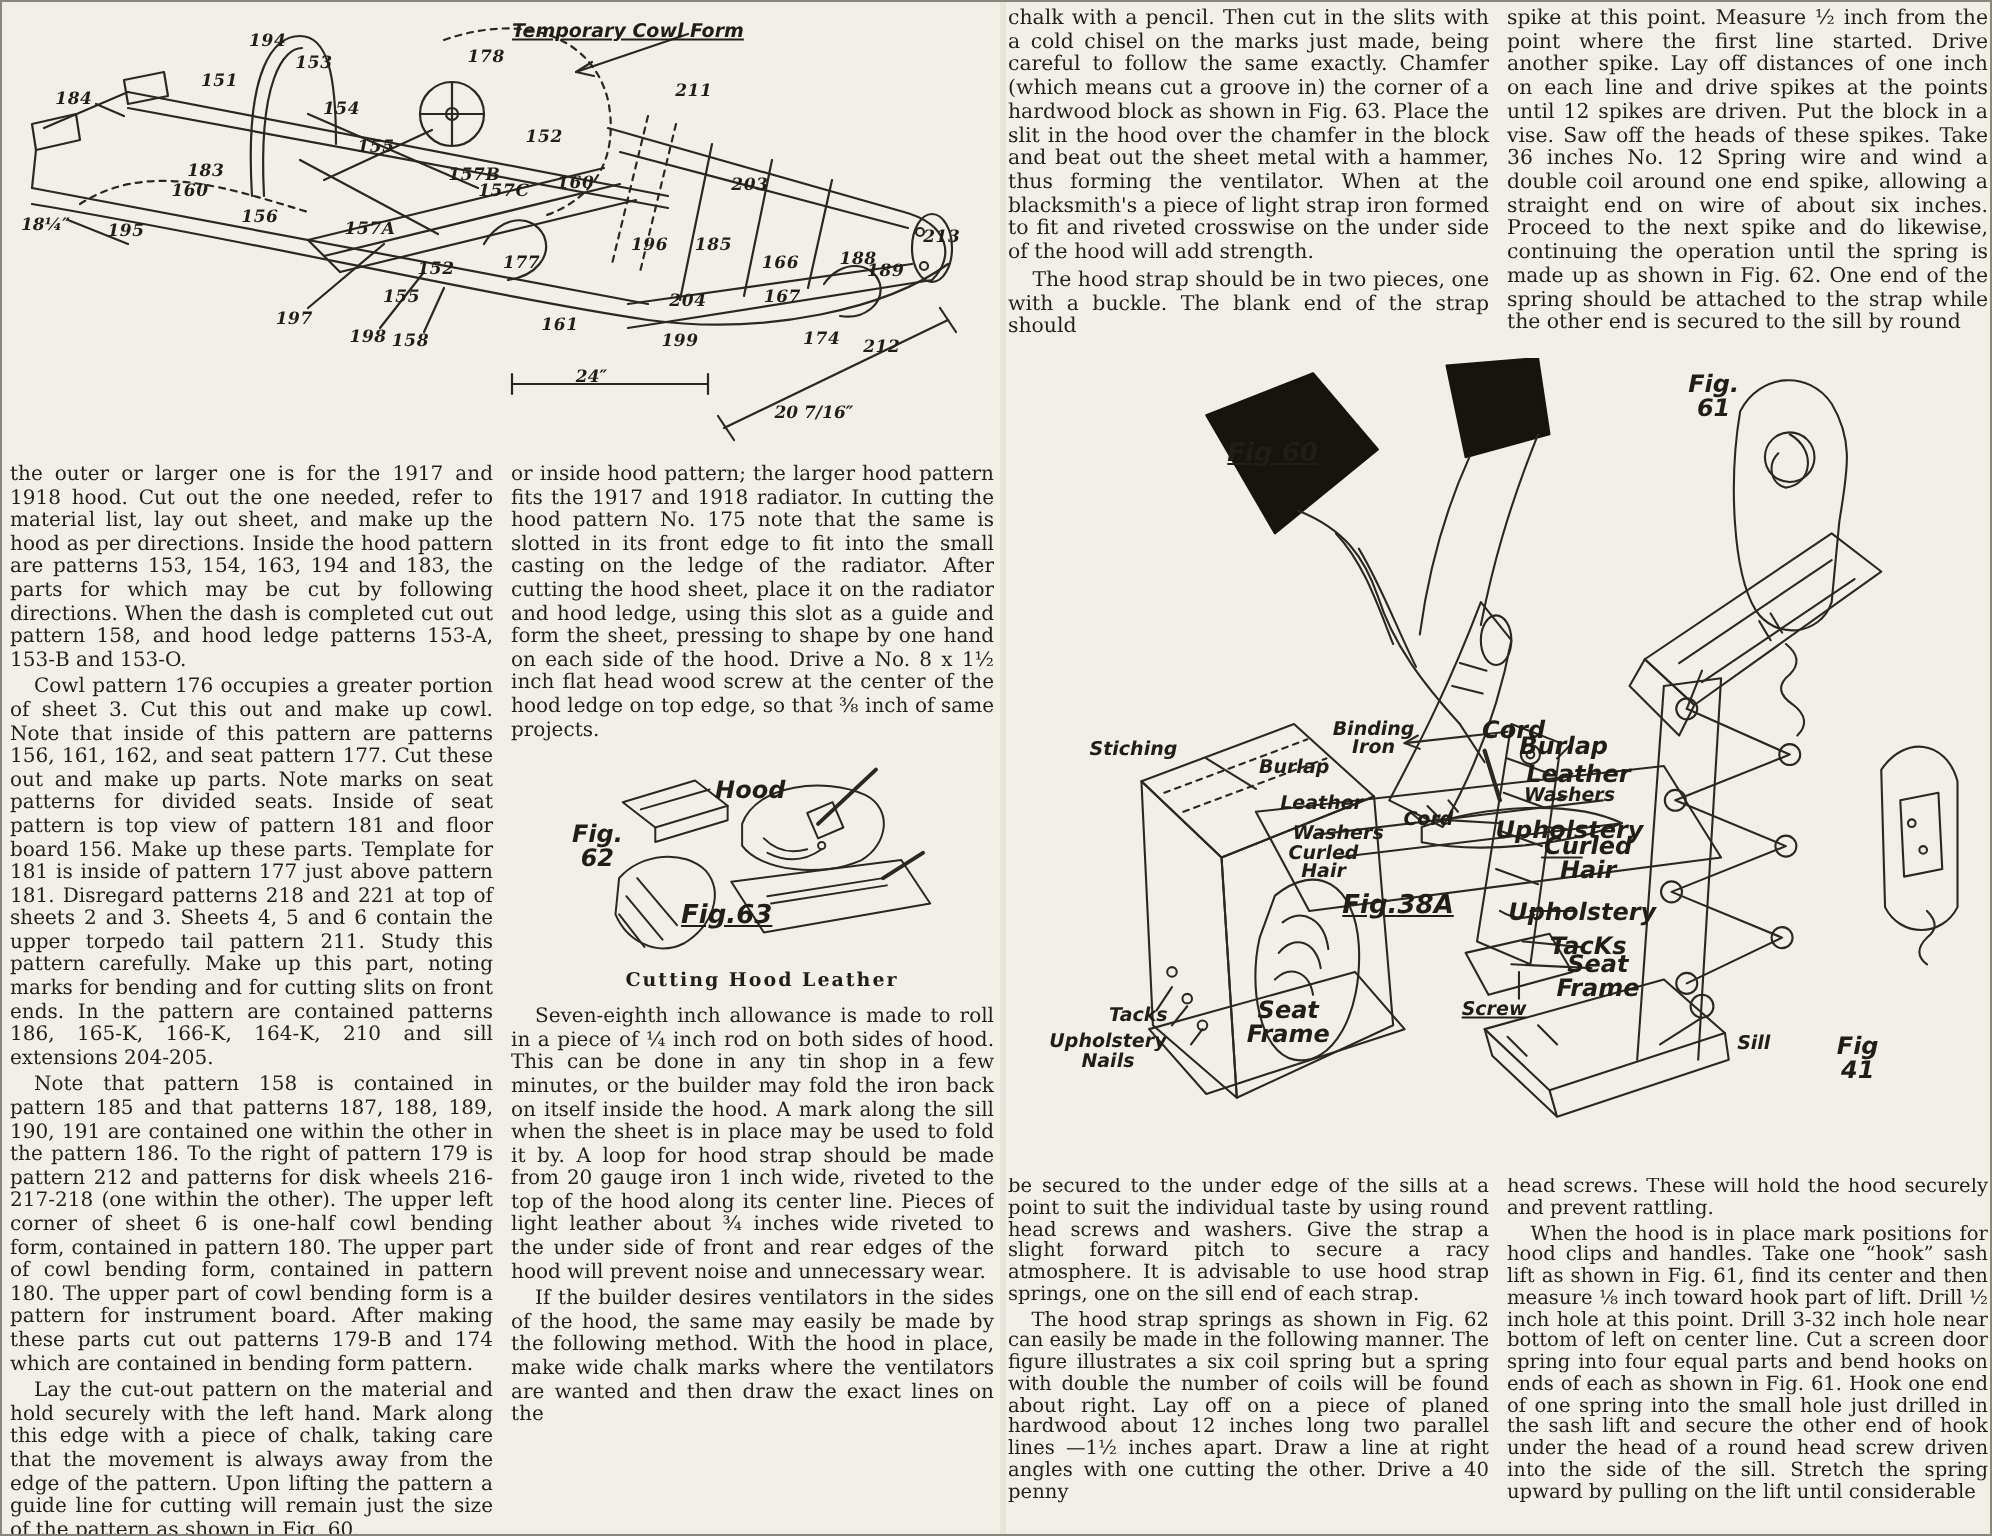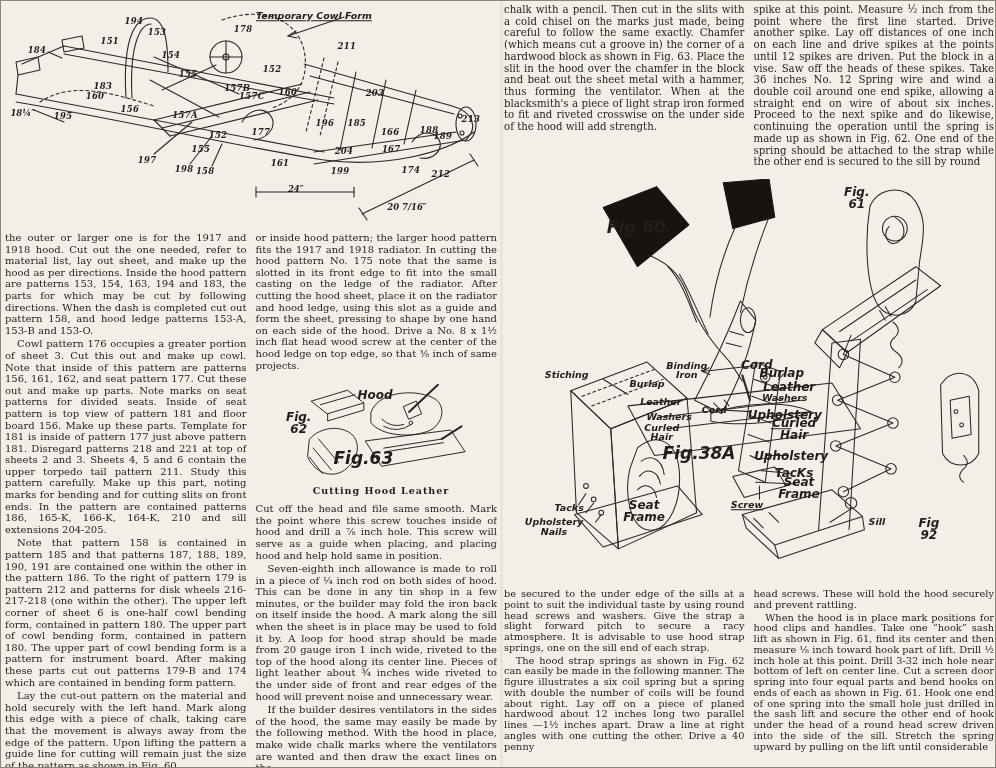--- a/index.html
+++ b/index.html
@@ -22,21 +22,21 @@
 
   
   .figbox{position:absolute;}
   .figbox svg{position:absolute;left:0;top:0;width:100%;height:100%;}
   .lyr{position:absolute;left:0;top:0;width:100%;height:100%;}
   .dlabel{position:absolute;transform:translate(-50%,-50%);white-space:pre-line;text-align:center;
           color:#211e19;pointer-events:none;}
   .num{font-size:8.5px;font-style:italic;font-weight:bold;letter-spacing:.3px;}
   .dim{font-size:8.5px;font-style:italic;font-weight:bold;}
   .script{font-family:"DejaVu Sans",sans-serif;font-style:italic;font-weight:bold;font-size:9.5px;line-height:1;}
-  .script.big{font-size:17px;}
+  .script.big{font-size:13px;text-decoration:underline;}
   .script.med{font-size:12px;}
   .script.u{text-decoration:underline;}
   .caption{position:absolute;text-align:center;font-weight:bold;}
   #plate-caption{left:8%;width:70%;top:199px;font-size:14px;letter-spacing:.5px;}
   #louvre-caption{left:283px;top:484px;width:190px;font-size:9.5px;letter-spacing:1px;}
   #layout-caption{left:0;top:568px;width:490px;font-size:10.5px;letter-spacing:1px;}
 
   .art path,.art line,.art polygon,.art circle,.art ellipse,.art polyline,.art rect
      {fill:none;stroke:#2b2722;stroke-width:1.1;stroke-linecap:round;stroke-linejoin:round;}
   .art .fill{fill:#17140f;stroke:#17140f;}
@@ -164,21 +164,20 @@
         <p class="noind">the outer or larger one is for the 1917 and 1918 hood.  Cut out the one needed, refer to material list, lay out sheet, and make up the hood as per directions.  Inside the hood pattern are patterns 153, 154, 163, 194 and 183, the parts for which may be cut by following directions.  When the dash is completed cut out pattern 158, and hood ledge patterns 153-A, 153-B and 153-O.</p>
         <p>Cowl pattern 176 occupies a greater portion of sheet 3.  Cut this out and make up cowl. Note that inside of this pattern are patterns 156, 161, 162, and seat pattern 177.  Cut these out and make up parts.  Note marks on seat patterns for divided seats.  Inside of seat pattern is top view of pattern 181 and floor board 156. Make up these parts.  Template for 181 is inside of pattern 177 just above pattern 181.  Disregard patterns 218 and 221 at top of sheets 2 and 3.  Sheets 4, 5 and 6 contain the upper torpedo tail pattern 211.  Study this pattern carefully.  Make up this part, noting marks for bending and for cutting slits on front ends.  In the pattern are contained patterns 186, 165-K, 166-K, 164-K, 210 and sill extensions 204-205.</p>
         <p>Note that pattern 158 is contained in pattern 185 and that patterns 187, 188, 189, 190, 191 are contained one within the other in the pattern 186.  To the right of pattern 179 is pattern 212 and patterns for disk wheels 216-217-218 (one within the other).  The upper left corner of sheet 6 is one-half cowl bending form, contained in pattern 180.  The upper part of cowl bending form, contained in pattern 180.  The upper part of cowl bending form is a pattern for instrument board.  After making these parts cut out patterns 179-B and 174 which are contained in bending form pattern.</p>
         <p>Lay the cut-out pattern on the material and hold securely with the left hand.  Mark along this edge with a piece of chalk, taking care that the movement is always away from the edge of the pattern.  Upon lifting the pattern a guide line for cutting will remain just the size of the pattern as shown in Fig. 60.</p>
 
       </div>
       <div class="col">
         <p class="noind">or inside hood pattern; the larger hood pattern fits the 1917 and 1918 radiator.  In cutting the hood pattern No. 175 note that the same is slotted in its front edge to fit into the small casting on the ledge of the radiator.  After cutting the hood sheet, place it on the radiator and hood ledge, using this slot as a guide and form the sheet, pressing to shape by one hand on each side of the hood.  Drive a No. 8 x 1½ inch flat head wood screw at the center of the hood ledge on top edge, so that ⅜ inch of same projects.</p>
         <div style="height:116px;"></div>
         <div style="height:14px;"></div>
-        <p class="noind">Cut off the head and file same smooth.  Mark the point where this screw touches inside of hood and drill a ⅞ inch hole.  This screw will serve as a guide when placing, and placing hood and help hold  same in position.</p>
         <p>Seven-eighth inch allowance is made to roll in a piece of ¼ inch rod on both sides of hood. This can be done in any tin shop in a few minutes, or the builder may fold the iron back on itself inside the hood.  A mark along the sill when the sheet is in place may be used to fold it by.  A loop for hood strap should be made from 20 gauge iron 1 inch wide, riveted to the top of the hood along its center line.  Pieces of light leather about ¾ inches wide riveted to the under side of front and rear edges of the hood will prevent noise and unnecessary wear.</p>
         <p>If the builder desires ventilators in the sides of the hood, the same may easily be made by the following method.  With the hood in place, make wide chalk marks where the ventilators are wanted and then draw the exact lines on the</p>
       </div>
     </div>
 
     <div class="figbox" id="louvre-fig" style="left:280px;top:382px;width:196px;height:104px;">
       <svg viewBox="0 0 190 115" class="art">
         <polygon points="18,20 58,8 76,22 36,34"></polygon>
           <path d="M36,34 L36,42 L76,30 L76,22"></path>
           <path d="M28,24 L66,13"></path>
@@ -203,20 +202,21 @@
         </div>
     </div>
     <div class="caption" id="louvre-caption">Cutting Hood Leather</div>
   </div>
 
   <div id="right-page" class="page">
 
     <div class="cols" id="rp-top">
       <div class="col">
         <p class="noind">chalk with a pencil.  Then cut in the slits with a cold chisel on the marks just made, being careful to follow the same exactly.  Chamfer (which means cut a groove in) the corner of a hardwood block as shown in Fig. 63.  Place the slit in the hood over the chamfer in the block and beat out the sheet metal with a hammer, thus forming the ventilator.  When at the blacksmith's a piece of light strap iron formed to fit and riveted crosswise on the under side of the hood will add strength.</p>
+        <p>The hood strap should be in two pieces, one with a buckle.  The blank end of the strap should</p>
       </div>
       <div class="col">
         <p class="noind">spike at this point.  Measure ½ inch from the point where the first line started.  Drive another spike. Lay off distances of one inch on each line and drive spikes at the points until 12 spikes are driven.  Put the block in a vise.  Saw off the heads of these spikes.  Take 36 inches No. 12 Spring wire and wind a double coil around one end spike, allowing a straight end on wire of about six inches.  Proceed to the next spike and do likewise, continuing the operation until the spring is made up as shown in Fig. 62.  One end of the spring should be attached to the strap while the other end is secured to the sill by round</p>
       </div>
     </div>
 
     <div class="figbox" id="cutting-fig" style="left:0;top:178px;width:490px;height:388px;">
       <svg viewBox="0 0 490 407" class="art">
 
         <polygon class="fill" points="92,30 148,8 182,48 128,92"></polygon>
@@ -319,21 +319,21 @@
           <span class="dlabel script med" style="left: 60.2%; top: 79.6%;">Seat
 Frame</span>
           <span class="dlabel script u" style="left: 49.6%; top: 84%;">Screw</span>
           <span class="dlabel script" style="left: 13.3%; top: 84.8%;">Tacks</span>
           <span class="dlabel script" style="left: 10.2%; top: 89.5%;">Upholstery
 Nails</span>
           <span class="dlabel script med" style="left: 28.6%; top: 85.5%;">Seat
 Frame</span>
           <span class="dlabel script" style="left: 76.1%; top: 88.5%;">Sill</span>
           <span class="dlabel script med" style="left: 86.7%; top: 90.2%;">Fig
-92</span>
+41</span>
         </div>
     </div>
 
     <div class="cols" id="rp-bot">
       <div class="col">
         <p class="noind">be secured to the under edge of the sills at a point to suit the individual taste by using round head screws and washers.  Give the strap a slight forward pitch to secure a racy atmosphere. It is advisable to use hood strap springs, one on the sill end of each strap.</p>
         <p>The hood strap springs as shown in Fig. 62 can easily be made in the following manner. The figure illustrates a six coil spring but a spring with double the number of coils will be found about right.  Lay off on a piece of planed hardwood about 12 inches long two parallel lines —1½ inches apart.  Draw a line at right angles with one cutting the other.  Drive a 40 penny</p>
       </div>
       <div class="col">
         <p class="noind">head screws.  These will hold the hood securely and prevent rattling.</p>

